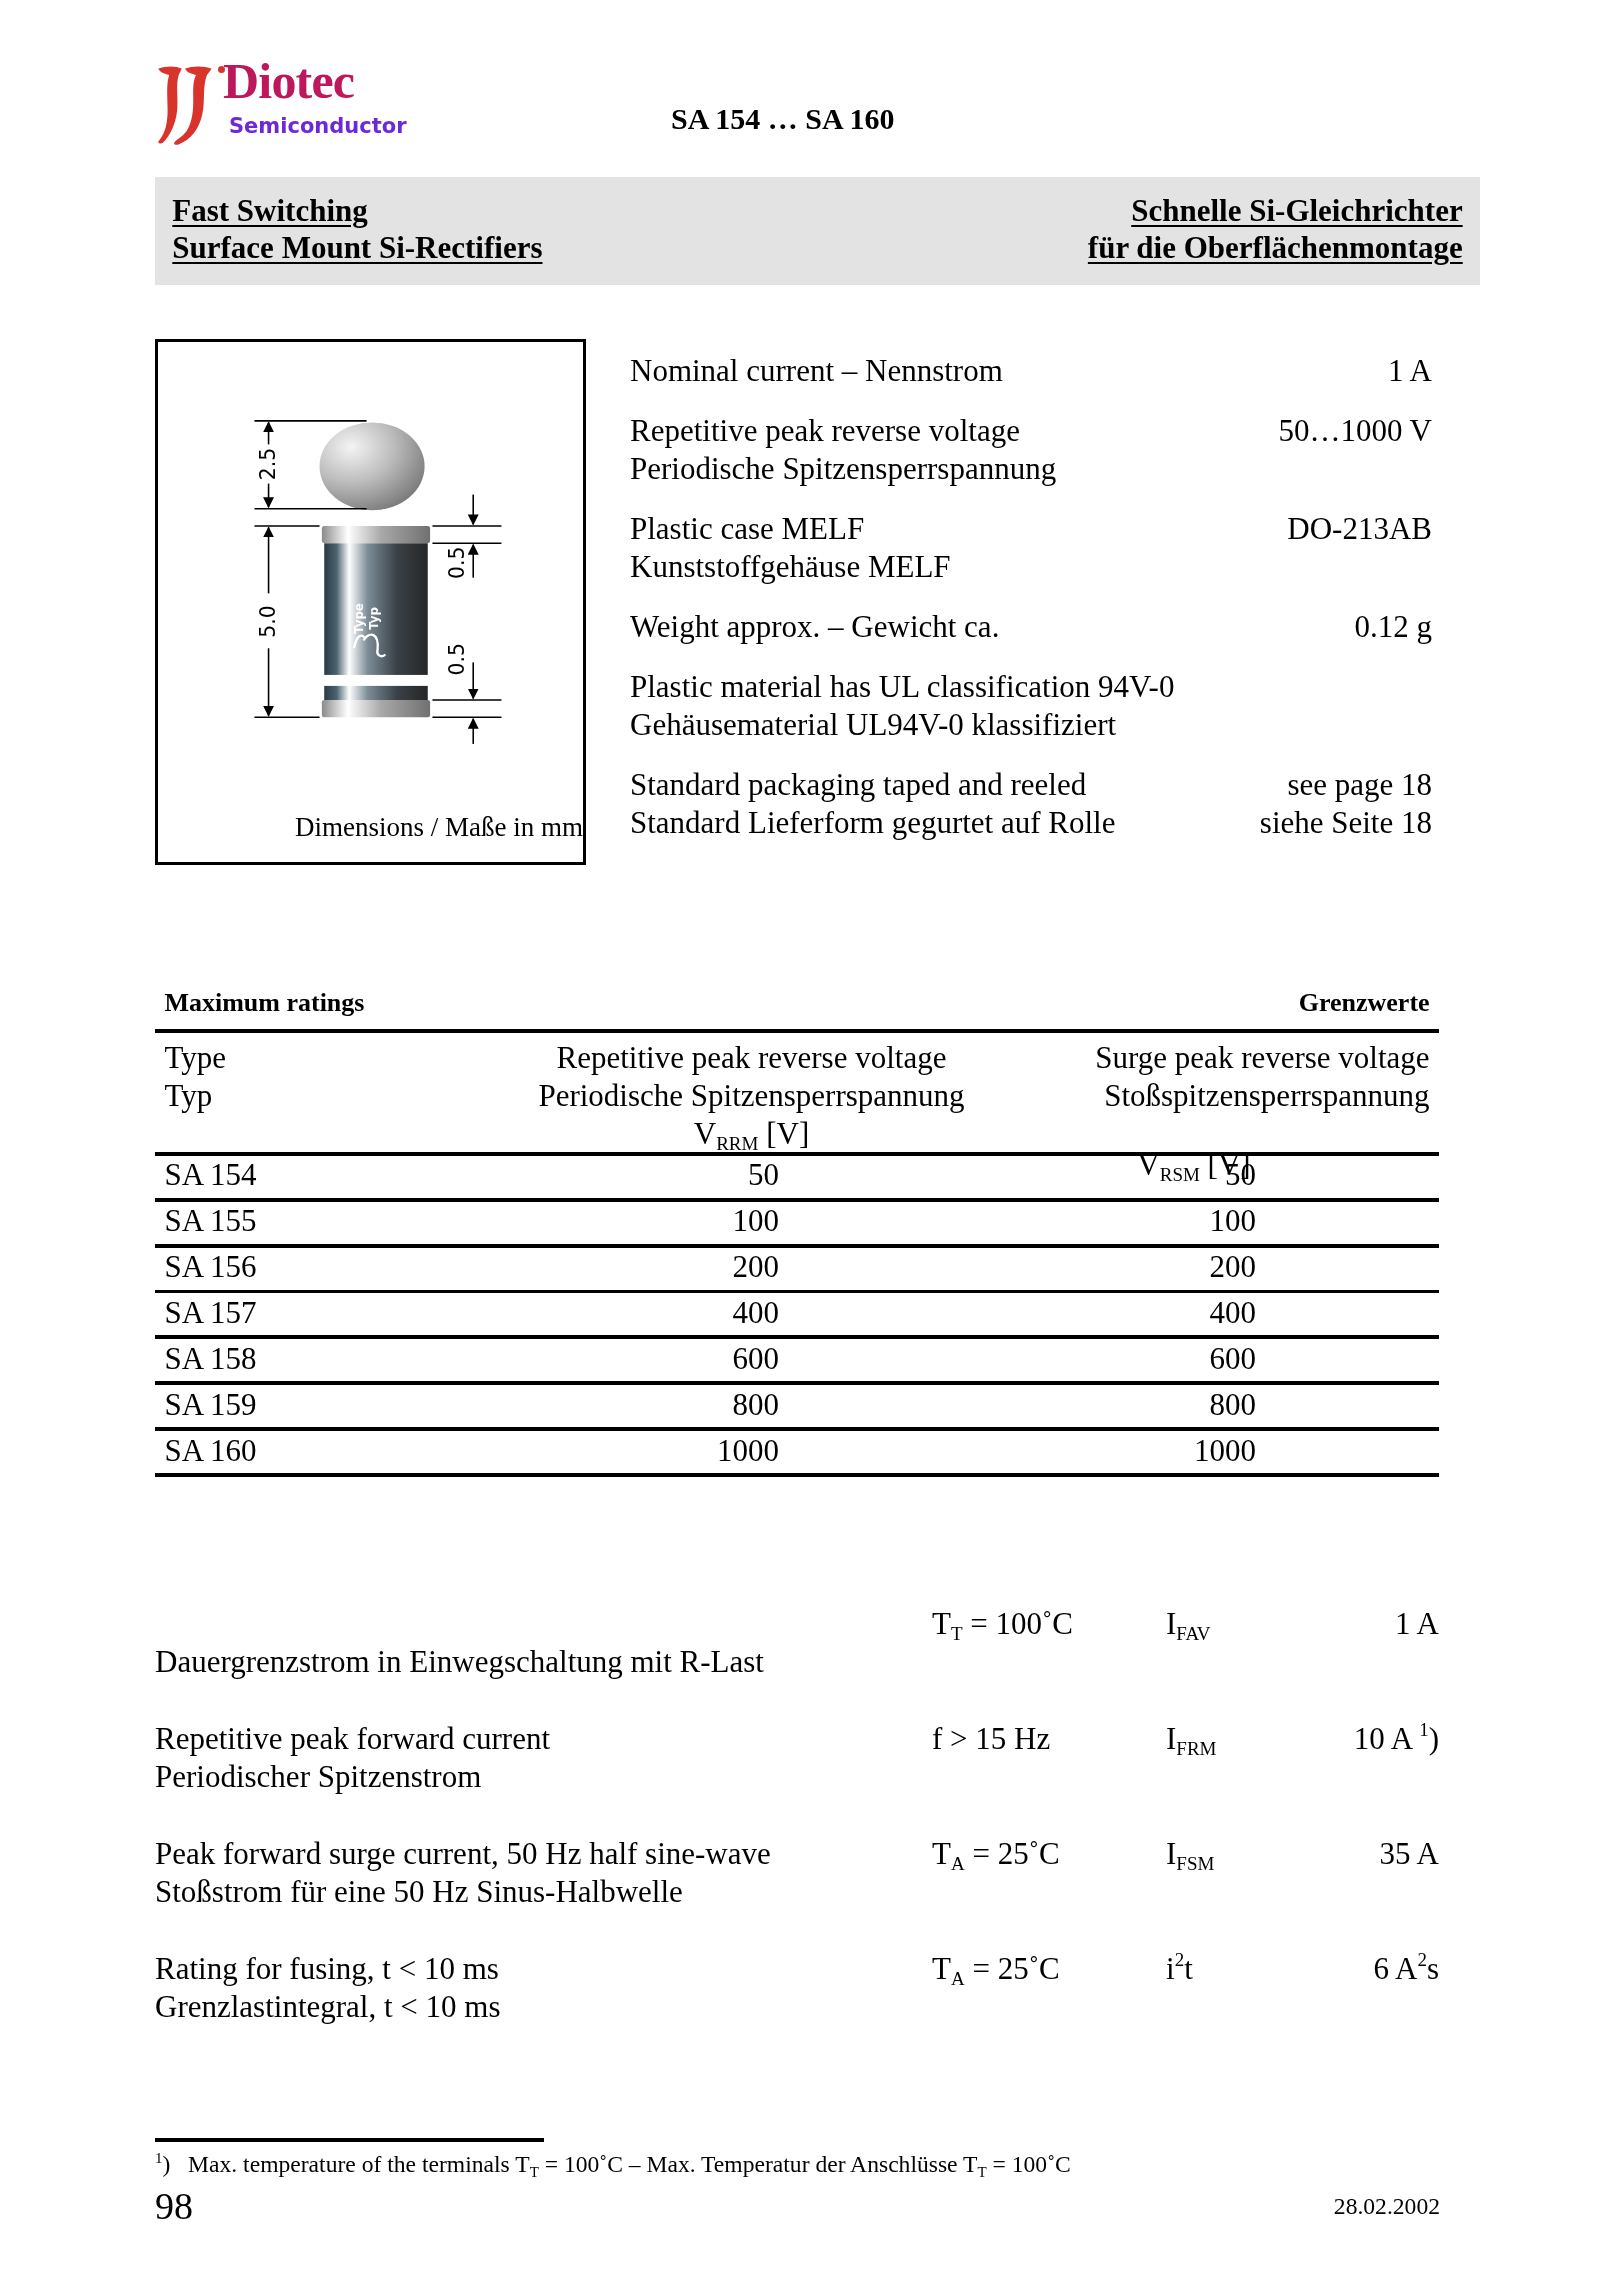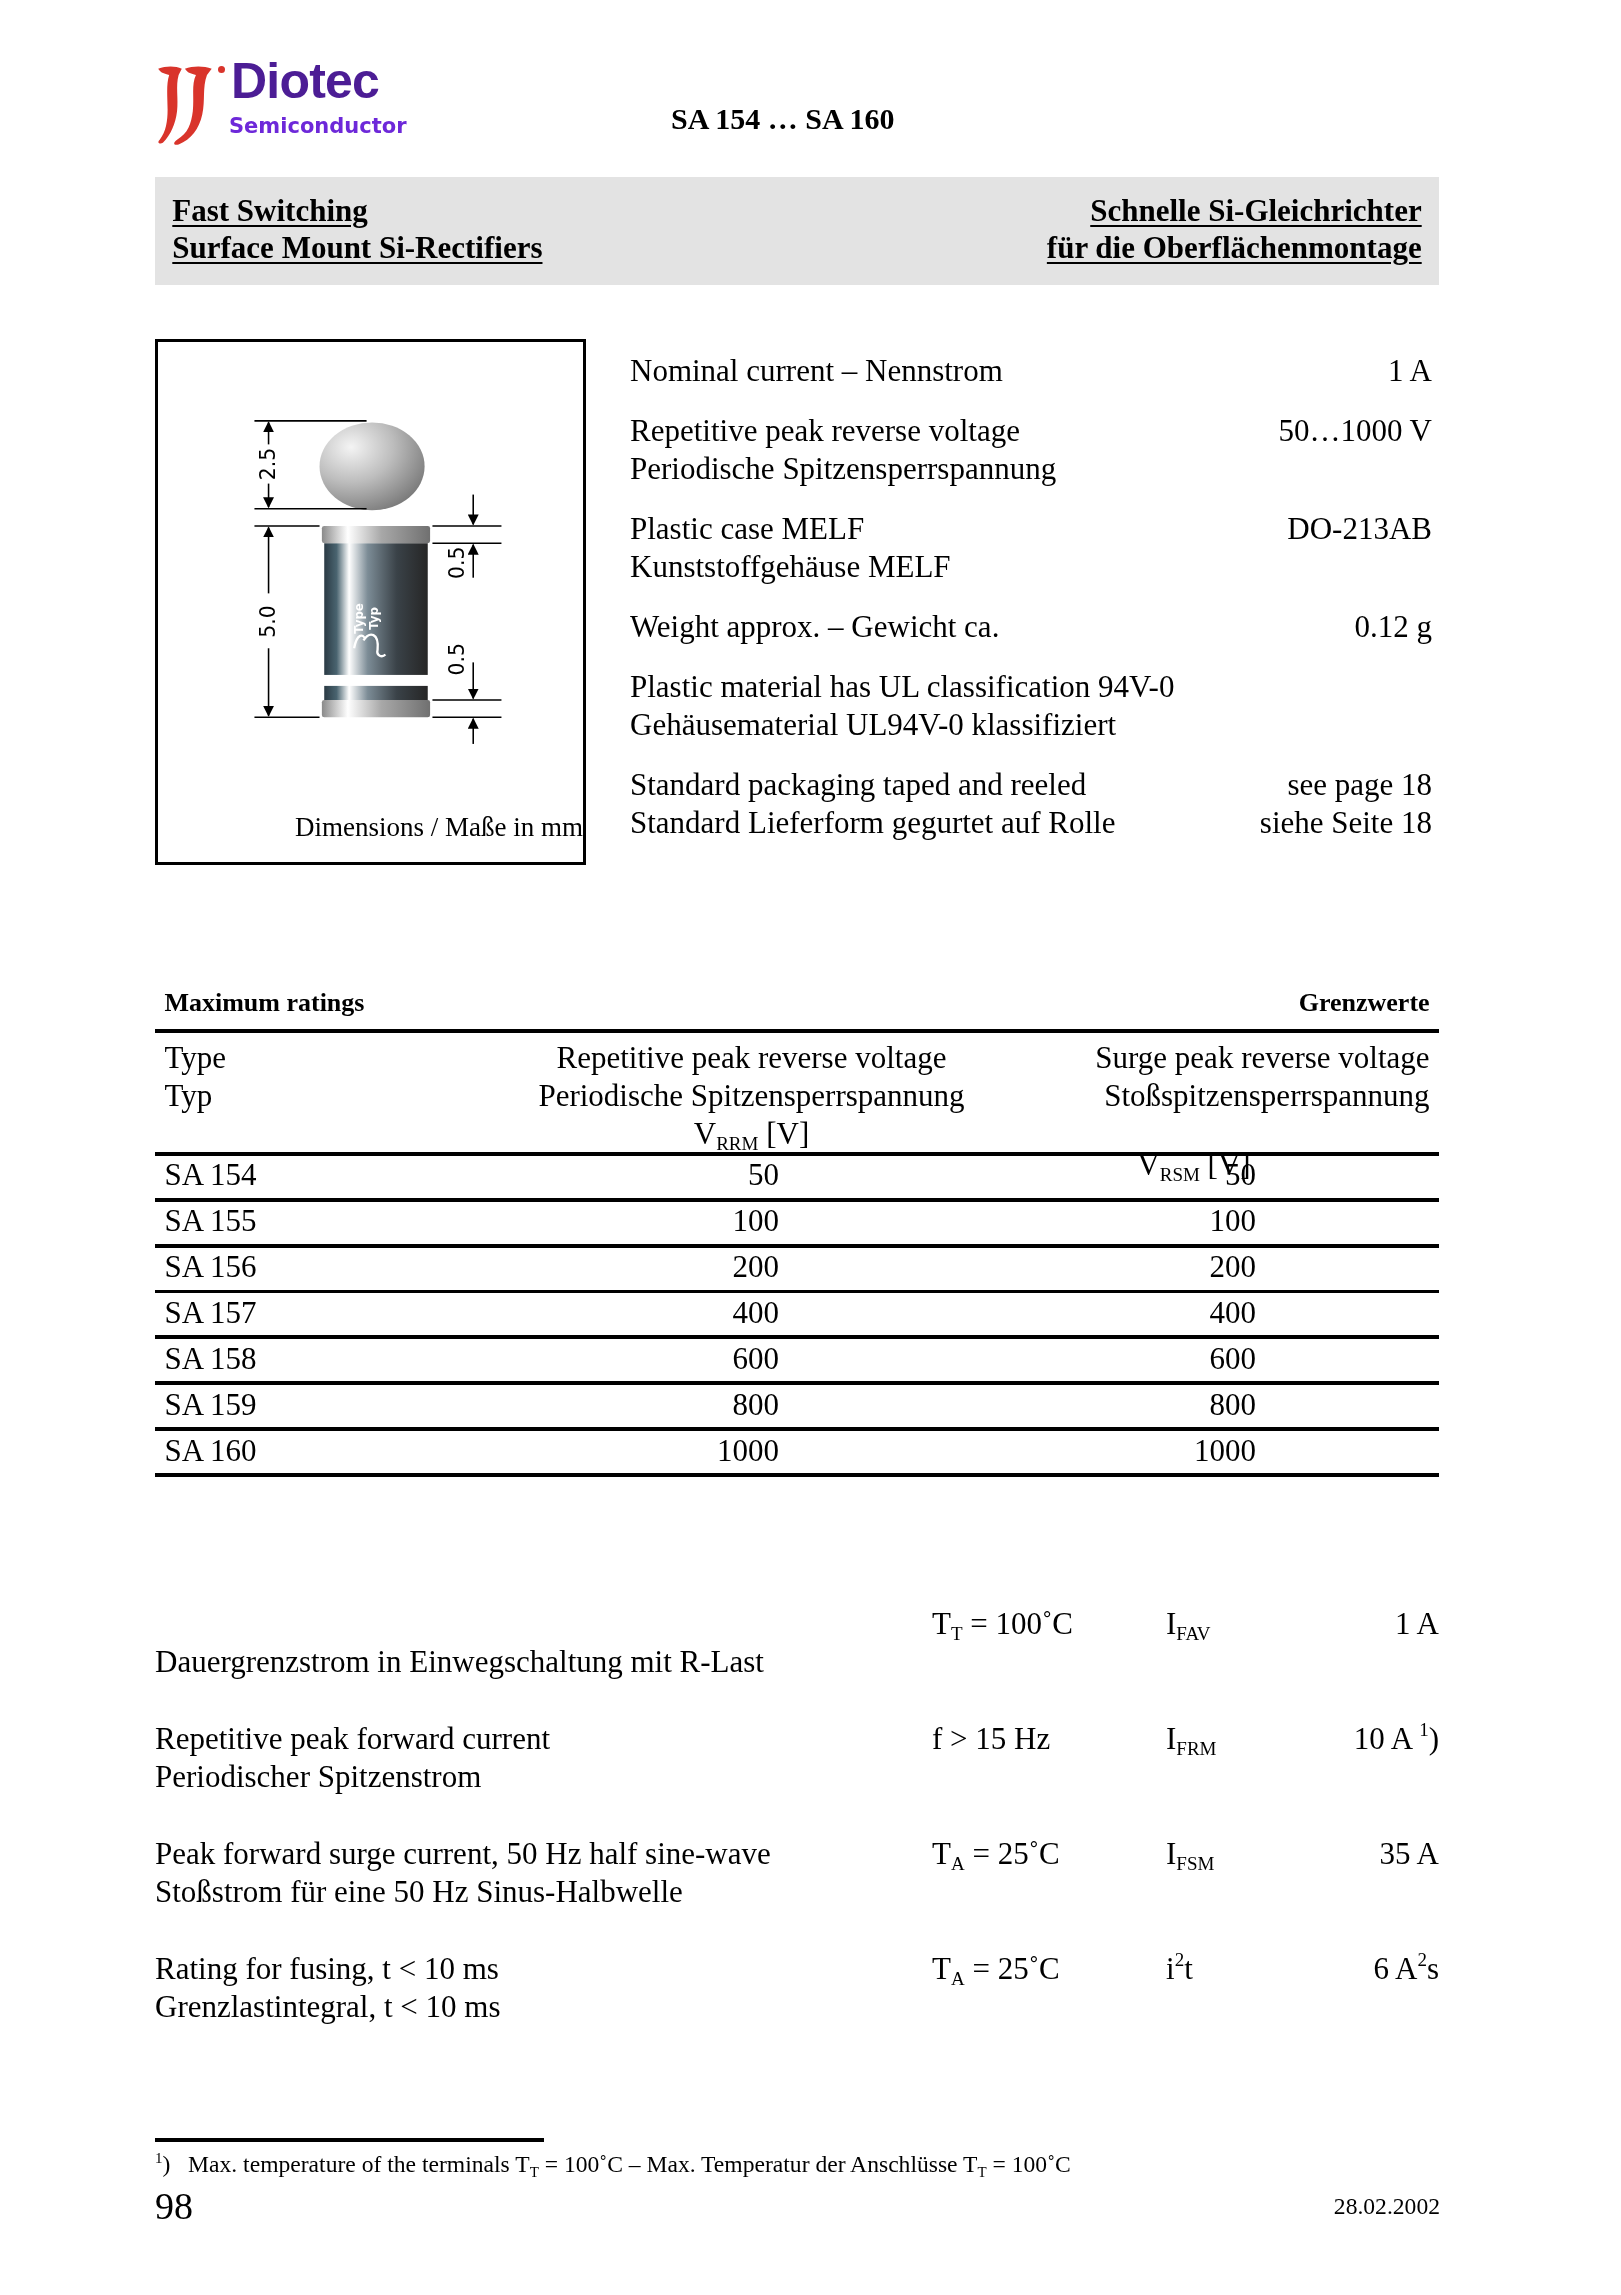--- a/index.html
+++ b/index.html
@@ -3,31 +3,31 @@
 <meta charset="utf-8">
 <style>
   html, body { margin: 0; padding: 0; background: #ffffff; }
   body { width: 1622px; height: 2295px; position: relative; overflow: hidden;
          font-family: "Liberation Serif", "DejaVu Serif", serif; color: #000; }
   .abs { position: absolute; }
 
   
   .logo { left: 155px; top: 61px; width: 283px; height: 88px; }
   .logo-mark { position: absolute; left: 0; top: 3.1px; width: 63px; height: 82px; }
-  .logo-word { position: absolute; left: 76px; top: -4.7px; font-family: Liberation Sans, sans-serif;
-               font-weight: bold; font-size: 50px; letter-spacing: -0.8px; color: #4c1d95; line-height: 1; }
+  .logo-word { position: absolute; left: 68px; top: -4.7px; font-family: Liberation Serif, serif;
+               font-weight: bold; font-size: 50px; letter-spacing: -0.8px; color: #be185d; line-height: 1; }
   .logo-sub { position: absolute; left: 74px; top: 55px; font-family: "DejaVu Sans", "Liberation Sans", sans-serif;
               font-weight: bold; font-size: 21px; color: #6d28d9; line-height: 1; }
   .logo-reg { position: absolute; left: 63px; top: 4.7px; width: 7px; height: 7px; border-radius: 50%;
               background: #d9342b; }
 
   .doc-title { left: 671px; top: 102px; font-weight: bold; font-size: 30px; white-space: nowrap; }
 
   
-  .banner { left: 155px; top: 177px; width: 1284px; height: 108px; background: #e3e3e3; }
+  .banner { left: 155px; top: 177px; width: 1284px; height: 108px; background: #e3e3e3; padding-left: 41px; }
   .banner .l1, .banner .l2, .banner .r1, .banner .r2 {
     position: absolute; font-weight: bold; font-size: 31px; text-decoration: underline;
     text-decoration-thickness: 2.4px; text-underline-offset: 3.9px; white-space: nowrap; }
   .banner .l1 { left: 17.3px; top: 15.7px; }
   .banner .l2 { left: 17.3px; top: 53px; }
   .banner .r1 { right: 17.3px; top: 15.7px; }
   .banner .r2 { right: 17.3px; top: 53px; }
 
   
   .diagram { left: 155px; top: 339px; width: 425px; height: 520px; border: 3.1px solid #000; box-sizing: content-box; }

